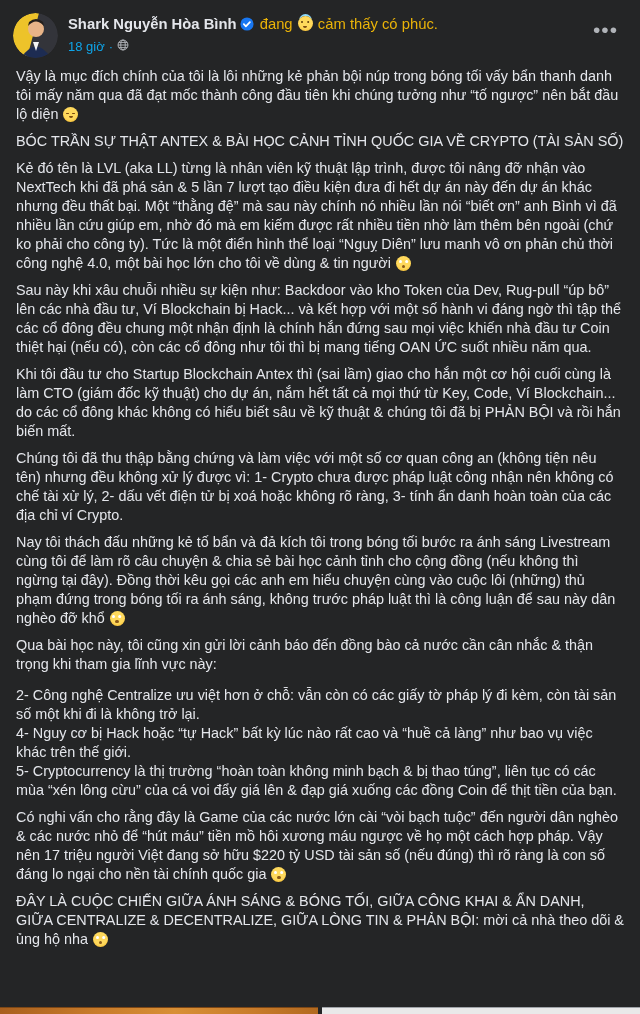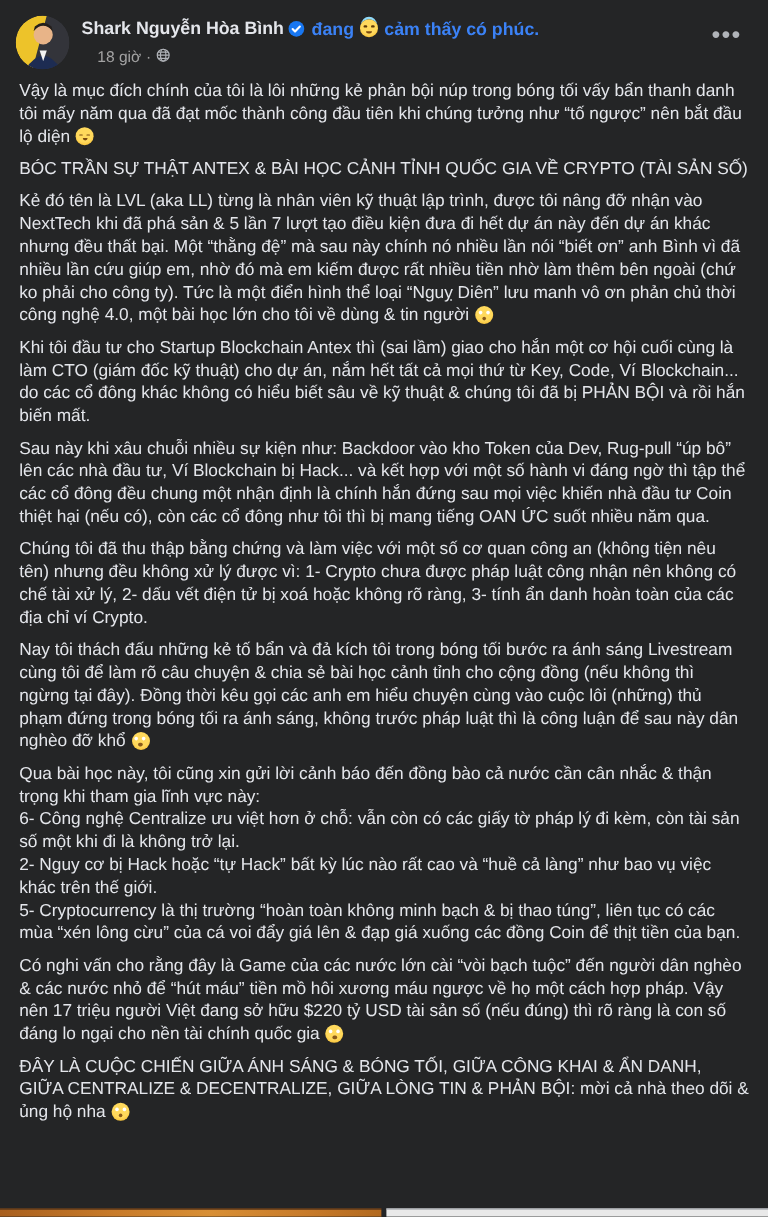--- a/index.html
+++ b/index.html
@@ -9,22 +9,22 @@
     color:#e4e6eb;
   }
   
   .header{display:flex;align-items:flex-start;padding:13px 16px 7px 13px;}
   .avatar{width:45px;height:45px;border-radius:50%;overflow:hidden;flex:0 0 45px;cursor:pointer;}
   .avatar svg{display:block;}
   .head-main{flex:1 1 auto;margin-left:10px;min-width:0;}
   .name-line{font-size:14.8px;line-height:20px;color:#e4e6eb;}
   .author{font-weight:bold;cursor:pointer;}
   .badge{display:inline-block;vertical-align:-2px;margin-left:3px;margin-right:2px;}
-  .activity{font-weight:bold;color:#3b82f6;}
-  .meta-line{font-size:13px;line-height:17px;color:#a3a3a3;display:flex;align-items:flex-end;gap:4px;margin-top:2px;margin-left:13px;}
+  .activity{font-weight:normal;color:#eab308;}
+  .meta-line{font-size:13px;line-height:17px;color:#0ea5e9;display:flex;align-items:flex-end;gap:4px;margin-top:2px;}
   .globe{display:inline-block;}
   .menu-btn{flex:0 0 auto;color:#b0b3b8;font-size:21px;line-height:10px;letter-spacing:1px;
     padding:10px 6px;cursor:pointer;border-radius:50%;margin-top:2px;}
   
   .post-text{padding:2px 16px 0 16px;font-size:14.4px;line-height:19px;color:#e4e6eb;}
   .para{margin:0 0 8px 0;white-space:pre-wrap;}
   .warn-block{margin:0 0 8px 0;}
   .warn-item{margin:0;}
   
   .emj{display:inline-block;width:15px;height:15px;border-radius:50%;
@@ -89,28 +89,28 @@
           </svg></span>
     </div>
   </div>
   <div class="menu-btn">•••</div>
 </div>
 
 <div class="post-text">
   <div class="para">Vậy là mục đích chính của tôi là lôi những kẻ phản bội núp trong bóng tối vấy bẩn thanh danh tôi mấy năm qua đã đạt mốc thành công đầu tiên khi chúng tưởng như “tố ngược” nên bắt đầu lộ diện <span class="emj emj-calm"></span></div>
   <div class="para">BÓC TRẦN SỰ THẬT ANTEX &amp; BÀI HỌC CẢNH TỈNH QUỐC GIA VỀ CRYPTO (TÀI SẢN SỐ)</div>
   <div class="para">Kẻ đó tên là LVL (aka LL) từng là nhân viên kỹ thuật lập trình, được tôi nâng đỡ nhận vào NextTech khi đã phá sản &amp; 5 lần 7 lượt tạo điều kiện đưa đi hết dự án này đến dự án khác nhưng đều thất bại. Một “thằng đệ” mà sau này chính nó nhiều lần nói “biết ơn” anh Bình vì đã nhiều lần cứu giúp em, nhờ đó mà em kiếm được rất nhiều tiền nhờ làm thêm bên ngoài (chứ ko phải cho công ty). Tức là một điển hình thể loại “Nguỵ Diên” lưu manh vô ơn phản chủ thời công nghệ 4.0, một bài học lớn cho tôi về dùng &amp; tin người <span class="emj emj-flush"></span></div>
+  <div class="para">Sau này khi xâu chuỗi nhiều sự kiện như: Backdoor vào kho Token của Dev, Rug-pull “úp bô” lên các nhà đầu tư, Ví Blockchain bị Hack... và kết hợp với một số hành vi đáng ngờ thì tập thể các cổ đông đều chung một nhận định là chính hắn đứng sau mọi việc khiến nhà đầu tư Coin thiệt hại (nếu có), còn các cổ đông như tôi thì bị mang tiếng OAN ỨC suốt nhiều năm qua.</div>
   <div class="para">Khi tôi đầu tư cho Startup Blockchain Antex thì (sai lầm) giao cho hắn một cơ hội cuối cùng là làm CTO (giám đốc kỹ thuật) cho dự án, nắm hết tất cả mọi thứ từ Key, Code, Ví Blockchain... do các cổ đông khác không có hiểu biết sâu về kỹ thuật &amp; chúng tôi đã bị PHẢN BỘI và rồi hắn biến mất.</div>
-  <div class="para">Sau này khi xâu chuỗi nhiều sự kiện như: Backdoor vào kho Token của Dev, Rug-pull “úp bô” lên các nhà đầu tư, Ví Blockchain bị Hack... và kết hợp với một số hành vi đáng ngờ thì tập thể các cổ đông đều chung một nhận định là chính hắn đứng sau mọi việc khiến nhà đầu tư Coin thiệt hại (nếu có), còn các cổ đông như tôi thì bị mang tiếng OAN ỨC suốt nhiều năm qua.</div>
   <div class="para">Chúng tôi đã thu thập bằng chứng và làm việc với một số cơ quan công an (không tiện nêu tên) nhưng đều không xử lý được vì: 1- Crypto chưa được pháp luật công nhận nên không có chế tài xử lý, 2- dấu vết điện tử bị xoá hoặc không rõ ràng, 3- tính ẩn danh hoàn toàn của các địa chỉ ví Crypto.</div>
   <div class="para">Nay tôi thách đấu những kẻ tố bẩn và đả kích tôi trong bóng tối bước ra ánh sáng Livestream cùng tôi để làm rõ câu chuyện &amp; chia sẻ bài học cảnh tỉnh cho cộng đồng (nếu không thì ngừng tại đây). Đồng thời kêu gọi các anh em hiểu chuyện cùng vào cuộc lôi (những) thủ phạm đứng trong bóng tối ra ánh sáng, không trước pháp luật thì là công luận để sau này dân nghèo đỡ khổ <span class="emj emj-flush"></span></div>
-  <div class="para" style="margin-bottom:0">Qua bài học này, tôi cũng xin gửi lời cảnh báo đến đồng bào cả nước cần cân nhắc &amp; thận trọng khi tham gia lĩnh vực này:</div>
+  <div class="para" style="margin-bottom:12px">Qua bài học này, tôi cũng xin gửi lời cảnh báo đến đồng bào cả nước cần cân nhắc &amp; thận trọng khi tham gia lĩnh vực này:</div>
   <div class="warn-block">
-    <div class="warn-item">6- Công nghệ Centralize ưu việt hơn ở chỗ: vẫn còn có các giấy tờ pháp lý đi kèm, còn tài sản số một khi đi là không trở lại.</div>
-    <div class="warn-item">2- Nguy cơ bị Hack hoặc “tự Hack” bất kỳ lúc nào rất cao và “huề cả làng” như bao vụ việc khác trên thế giới.</div>
+    <div class="warn-item">2- Công nghệ Centralize ưu việt hơn ở chỗ: vẫn còn có các giấy tờ pháp lý đi kèm, còn tài sản số một khi đi là không trở lại.</div>
+    <div class="warn-item">4- Nguy cơ bị Hack hoặc “tự Hack” bất kỳ lúc nào rất cao và “huề cả làng” như bao vụ việc khác trên thế giới.</div>
     <div class="warn-item">5- Cryptocurrency là thị trường “hoàn toàn không minh bạch &amp; bị thao túng”, liên tục có các mùa “xén lông cừu” của cá voi đẩy giá lên &amp; đạp giá xuống các đồng Coin để thịt tiền của bạn.</div>
   </div>
   <div class="para">Có nghi vấn cho rằng đây là Game của các nước lớn cài “vòi bạch tuộc” đến người dân nghèo &amp; các nước nhỏ để “hút máu” tiền mồ hôi xương máu ngược về họ một cách hợp pháp. Vậy nên 17 triệu người Việt đang sở hữu $220 tỷ USD tài sản số (nếu đúng) thì rõ ràng là con số đáng lo ngại cho nền tài chính quốc gia <span class="emj emj-flush"></span></div>
   <div class="para">ĐÂY LÀ CUỘC CHIẾN GIỮA ÁNH SÁNG &amp; BÓNG TỐI, GIỮA CÔNG KHAI &amp; ẨN DANH, GIỮA CENTRALIZE &amp; DECENTRALIZE, GIỮA LÒNG TIN &amp; PHẢN BỘI: mời cả nhà theo dõi &amp; ủng hộ nha <span class="emj emj-flush"></span></div>
 
 </div>
 
 <div class="attach">
   <div class="img-left"></div>
   <div class="gap"></div>

